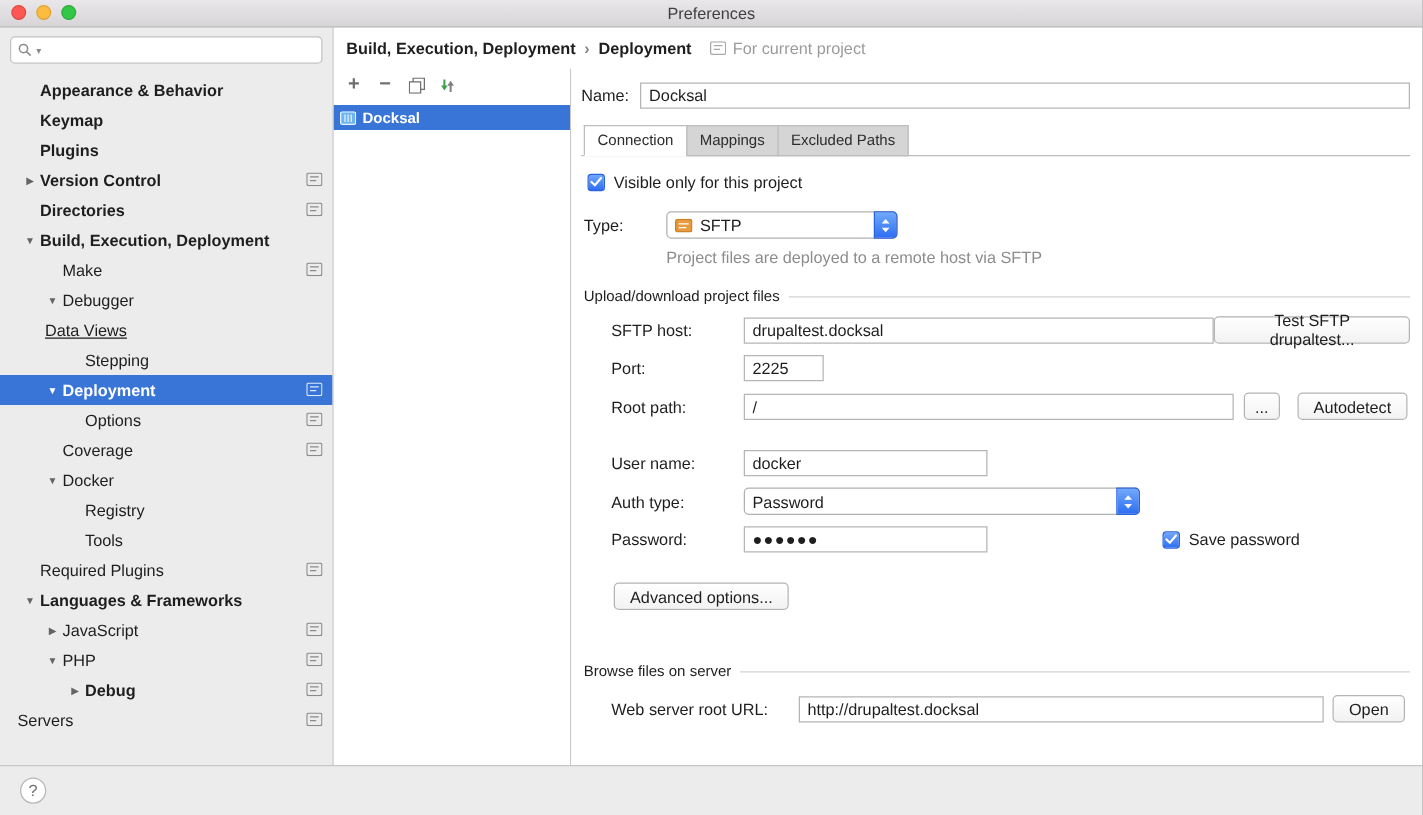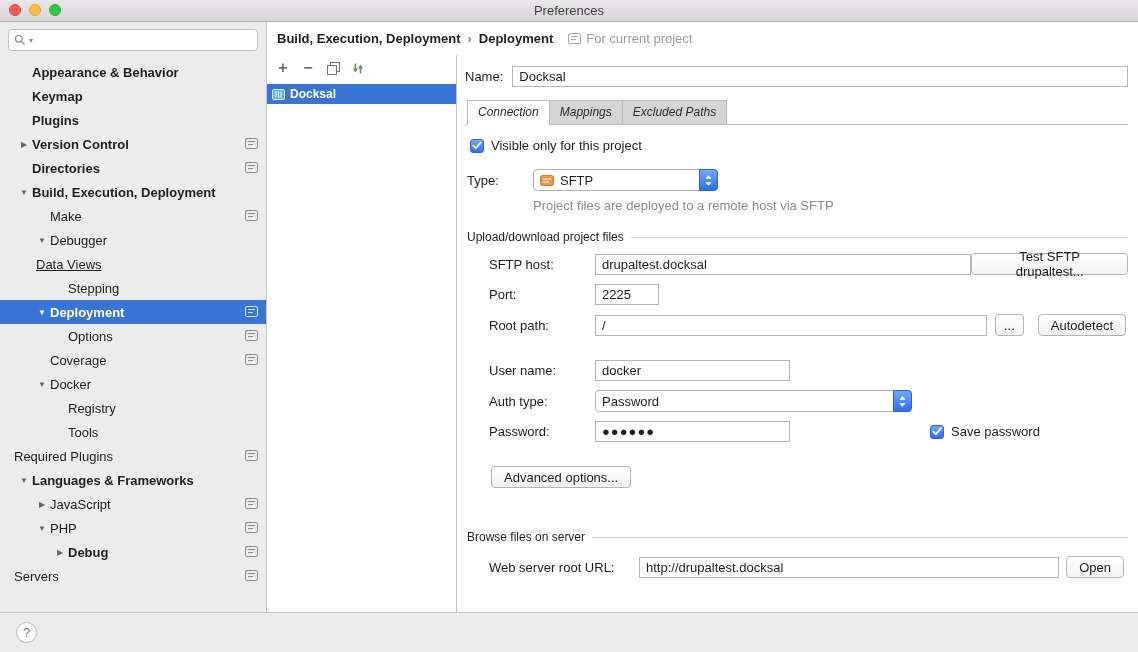--- a/index.html
+++ b/index.html
@@ -48,21 +48,21 @@
   .server-row { height: 20px; display: flex; align-items: center; gap: 5px; padding: 0 5px; font-size: 12px; }
   .server-row.selected { background: #3875d7; color: #fff; font-weight: bold; }
   .sv-icon { line-height: 0; }
 
   
   .right { flex: 1; background: #fff; padding: 8px 10px 0 8px; min-width: 0; }
   .name-row { display: flex; align-items: center; gap: 9px; margin-top: 3px; }
   .tin { height: 21px; border: 1px solid #b5b5b5; font-size: 13px; font-family: inherit; padding: 0 6px; background: #fff; color: #1e1e1e; }
   .name-row .tin { flex: 1; }
   .tabs { display: flex; margin-top: 13px; border-bottom: 1px solid #bdbdbd; padding-left: 2px; }
-  .tab { font-size: 12px; padding: 4px 10px 5px; border: 1px solid #bdbdbd; background: #d5d5d5; margin-bottom: -1px; margin-right: -1px; color: #2c2c2c; cursor: default; font-style: italic; }
+  .tab { font-size: 12px; padding: 4px 10px 5px; border: 1px solid #bdbdbd; background: #d5d5d5; margin-bottom: -1px; margin-right: -1px; color: #2c2c2c; cursor: default; }
   .tab.active { background: #fff; border-bottom-color: #fff; }
   .tabc { padding: 13px 0 0 2px; }
   .cb-row { display: flex; align-items: center; gap: 7px; padding-left: 3px; }
   .cb { width: 14px; height: 14px; flex: 0 0 14px; border-radius: 3px; background: linear-gradient(#72a7fa,#2f6ef3); border: 1px solid #2a63dd; display: inline-flex; align-items: center; justify-content: center; line-height: 0; }
   .type-row { display: flex; align-items: center; margin-top: 16px; }
   .type-label { width: 66px; flex: 0 0 66px; }
   .dropdown { position: relative; height: 22px; background: #fff; border: 1px solid #b1b1b1; border-radius: 4px; display: inline-flex; align-items: center; gap: 6px; padding: 0 26px 0 6px; font-size: 13px; }
   .dd-cap { position: absolute; right: -1px; top: -1px; bottom: -1px; width: 19px; border-radius: 0 4px 4px 0; background: linear-gradient(#70a9fb,#2e6ef2); border: 1px solid #2a63dd; display: flex; align-items: center; justify-content: center; line-height: 0; }
   .type-dd { width: 185px; }
   .auth-dd { width: 317px; }
@@ -211,21 +211,21 @@
             <span>Docker</span>
           </div>
           <div class="tree-row" style="padding-left: 54px;">
             <span class="arrow"></span>
             <span>Registry</span>
           </div>
           <div class="tree-row" style="padding-left: 54px; text-align: center;">
             <span class="arrow"></span>
             <span>Tools</span>
           </div>
-          <div class="tree-row" style="">
+          <div class="tree-row" style=" margin-left: 18px;">
             <span class="arrow"></span>
             <span>Required Plugins</span>
             <span class="tree-icon"><svg width="13" height="11" viewBox="0 0 13 11" fill="none" stroke="currentColor">
                 <rect x="0.5" y="0.5" width="12" height="10" rx="1.5"></rect>
                 <line x1="3" y1="3.5" x2="10" y2="3.5"></line>
                 <line x1="3" y1="6.5" x2="8" y2="6.5"></line>
               </svg></span>
           </div>
           <div class="tree-row bold" style="padding-left: 18px;">
             <span class="arrow">▼</span>

